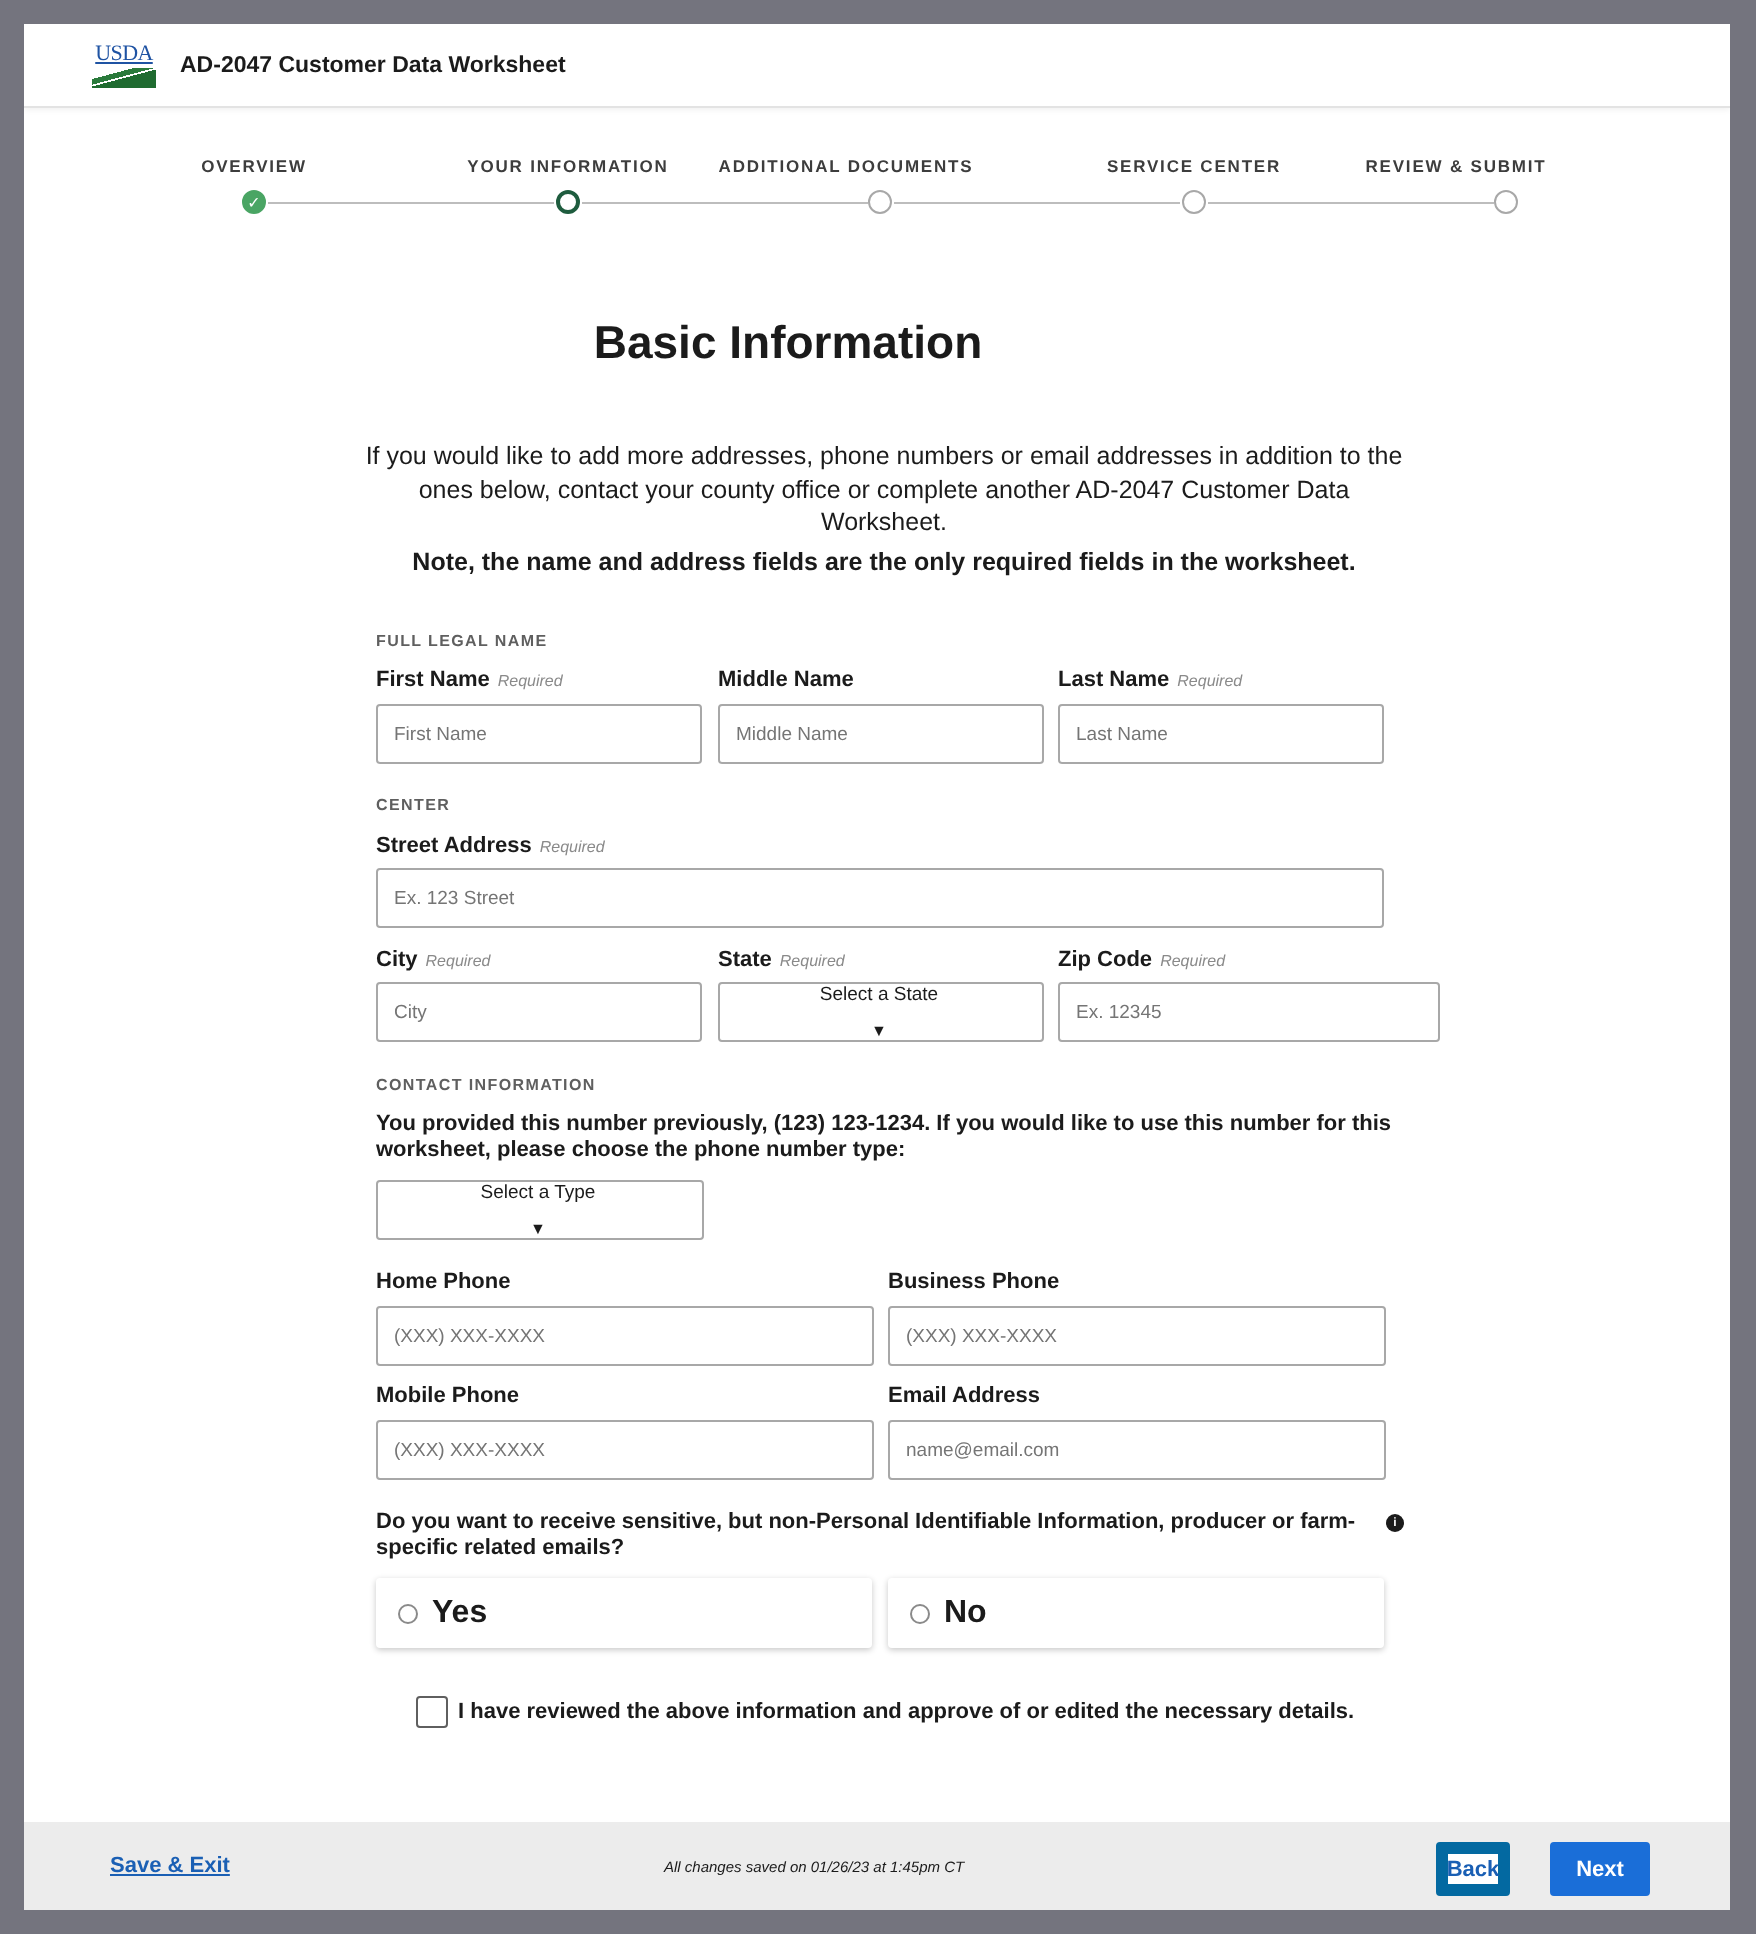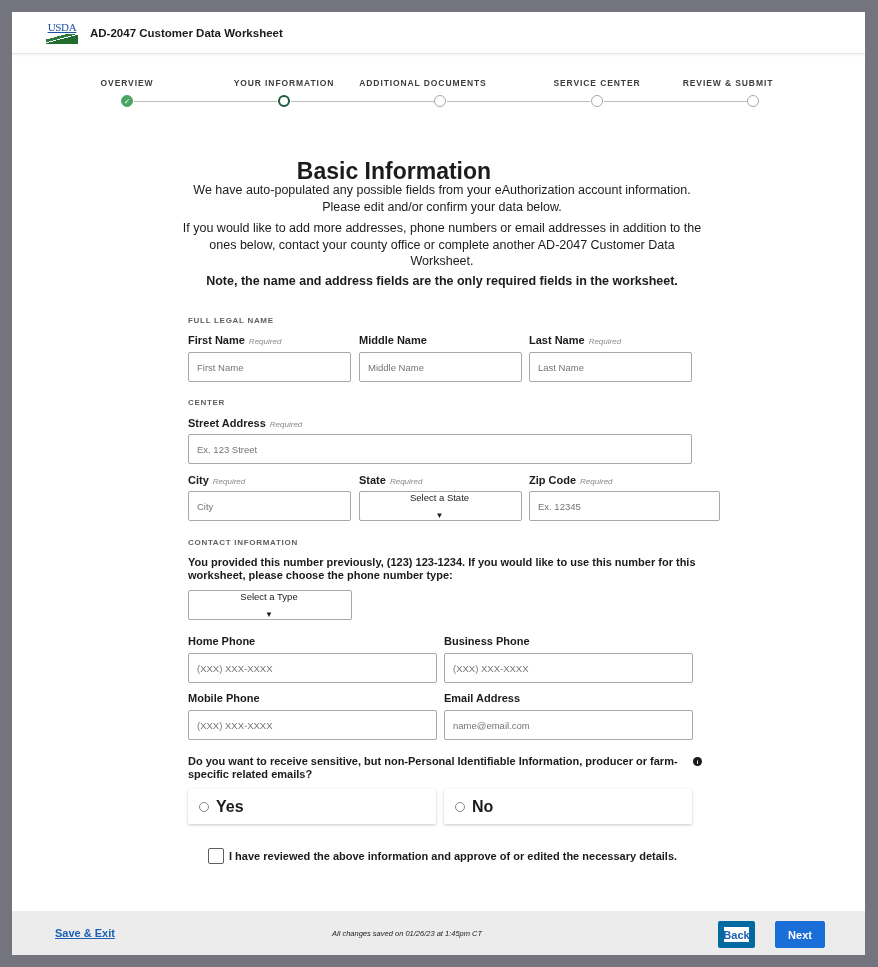--- a/index.html
+++ b/index.html
@@ -95,21 +95,20 @@
     <div class="step-line" style="left:497px; width:143px"></div>
 
     <div class="step-dot done" style="left:20px">✓</div>
     <div class="step-dot current" style="left:177px"></div>
     <div class="step-dot" style="left:333px"></div>
     <div class="step-dot" style="left:490px"></div>
     <div class="step-dot" style="left:646px"></div>
   </div>
 
   <h1 class="title">Basic Information</h1>
-  <p class="intro p1">We have auto-populated any possible fields from your eAuthorization account information. Please edit and/or confirm your data below.</p>
   <p class="intro p2">If you would like to add more addresses, phone numbers or email addresses in addition to the ones below, contact your county office or complete another AD-2047 Customer Data Worksheet.</p>
   <p class="intro note">Note, the name and address fields are the only required fields in the worksheet.</p>
 
   <div class="section-label" style="top:304px">FULL LEGAL NAME</div>
 
   <div class="field-label" style="left:176px; top:322px">
     <span>First Name</span><span class="req">Required</span>
   </div>
   <input class="input" style="left: 176px; top: 340px; width: 163px;" placeholder="First Name">
 

